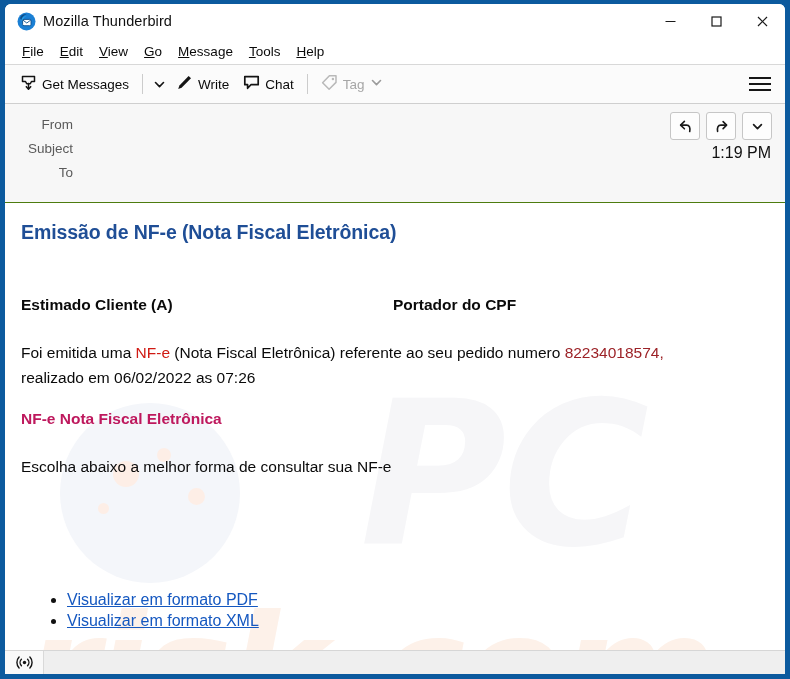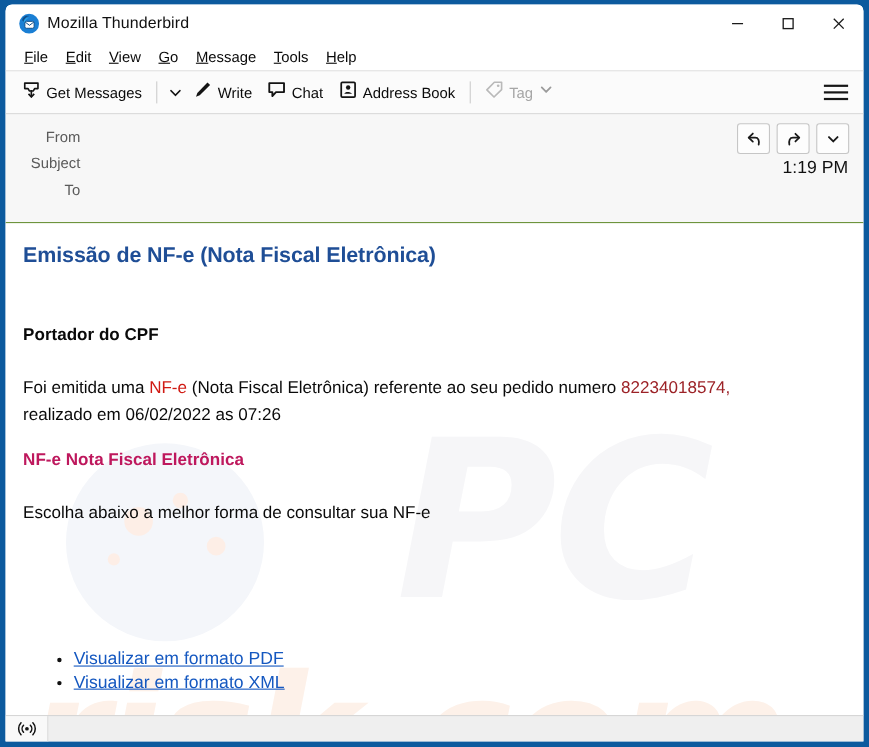--- a/index.html
+++ b/index.html
@@ -399,30 +399,20 @@
 
       <div class="tool-btn">
         <span>
           <svg width="17" height="17" viewBox="0 0 17 17">
             <path d="M1.8 2.6 h13.4 v8.1 h-7.3 l-3.3 3.6 v-3.6 h-2.8 z" fill="none" stroke="#141414" stroke-width="1.7" stroke-linejoin="round"></path>
           </svg>
         </span>
         <span class="tool-label">Chat</span>
       </div>
 
-      <div class="tool-btn">
-        <span>
-          <svg width="17" height="17" viewBox="0 0 17 17">
-            <rect x="2.2" y="1.8" width="12.6" height="13.4" rx="1" fill="none" stroke="#141414" stroke-width="1.6"></rect>
-            <circle cx="8.5" cy="6.6" r="2" fill="#141414"></circle>
-            <path d="M5 12.3 c0.6-2.2 5.4-2.2 7 0 z" fill="#141414"></path>
-          </svg>
-        </span>
-        <span class="tool-label">Address Book</span>
-      </div>
 
       <div class="tool-sep"></div>
 
       <div class="tool-btn">
         <span>
           <svg width="17" height="17" viewBox="0 0 17 17">
             <path d="M8.4 1.8 H15 V8.4 L8.1 15.2 L1.6 8.7 Z" fill="none" stroke="#b9b9b9" stroke-width="1.5" stroke-linejoin="round"></path>
             <circle cx="11.9" cy="5" r="1.2" fill="#b9b9b9"></circle>
           </svg>
         </span>
@@ -487,20 +477,21 @@
         <div class="wm-dot" style="left:183px;top:285px;width:17px;height:17px;"></div>
         <div class="wm-dot" style="left:93px;top:300px;width:11px;height:11px;"></div>
         <div class="wm-text wm-pc">PC</div>
         <div class="wm-text wm-risk">risk.com</div>
       </div>
 
       <div class="body-content">
         <div class="mail-h1">Emissão de NF-e (Nota Fiscal Eletrônica)</div>
 
         <div class="row-two">
+          <div class="col-a">Estimado Cliente (A)</div>
           <div class="col-b">Portador do CPF</div>
         </div>
 
         <div class="para"><span>Foi emitida uma </span><span class="red">NF-e</span><span> (Nota Fiscal Eletrônica) referente ao seu pedido numero  </span><span class="darkred">82234018574</span><span class="darkred">,</span><br><span>realizado em 06/02/2022 as 07:26</span></div>
 
         <div class="sub-h">NF-e Nota Fiscal Eletrônica</div>
 
         <div class="para">Escolha abaixo a melhor forma de consultar sua NF-e</div>
       </div>
 

